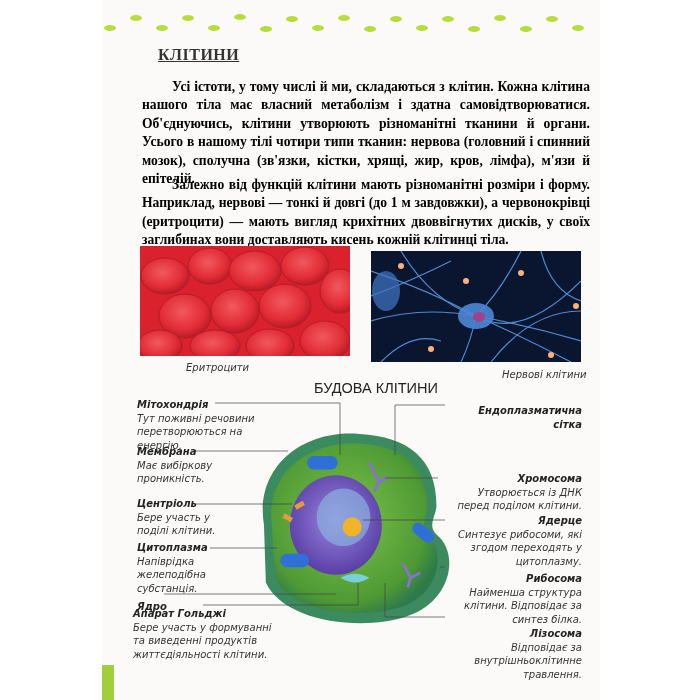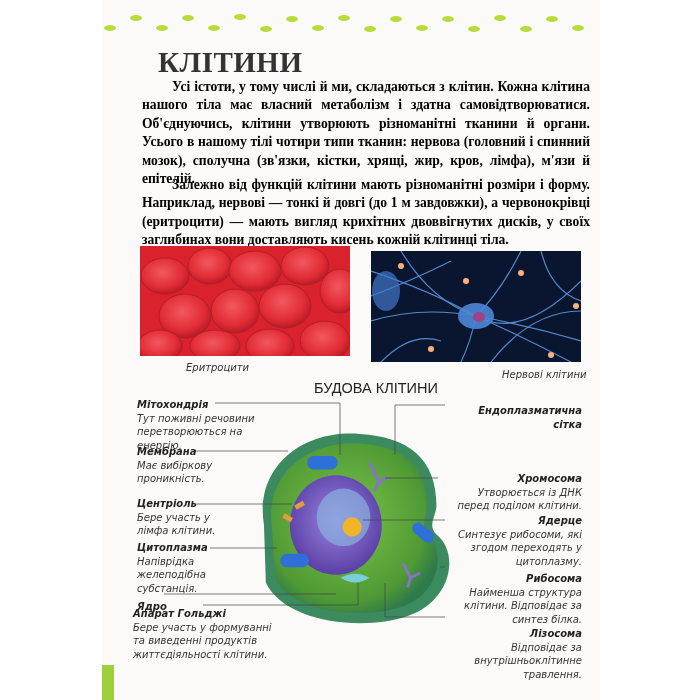--- a/index.html
+++ b/index.html
@@ -10,21 +10,21 @@
     color:#2a2a2a;
   }
   .page {
     position:absolute; left:102px; top:0; width:498px; height:700px;
     background:#fbfaf8;
   }
   .footprints { position:absolute; left:102px; top:6px; width:498px; height:28px; }
   .title {
     position:absolute; left:158px; top:46px;
     font-family:"Liberation Serif", serif; font-weight:bold;
-    font-size:29px; letter-spacing:0.5px; color:#333;
+    font-size:16px; letter-spacing:0.5px; color:#333;text-decoration:underline;
   }
   .para {
     position:absolute; left:142px; width:448px;
     font-family:"Liberation Serif", serif; font-weight:bold;
     font-size:13.6px; line-height:18.4px; color:#000000;
     text-align:justify; text-indent:30px;
   }
   .p1 { top:78px; }
   .p2 { top:176px; }
   .photo { position:absolute; overflow:hidden; }
@@ -188,21 +188,21 @@
 <div class="lbl left" style="left:137px; top:398px; width:160px;">
   <div class="name">Мітохондрія</div>
   <div class="desc" style="width:145px;">Тут поживні речовини перетворюються на енергію.</div>
 </div>
 <div class="lbl left" style="left:137px; top:445px; width:100px;">
   <div class="name">Мембрана</div>
   <div class="desc">Має вибіркову проникність.</div>
 </div>
 <div class="lbl left" style="left:137px; top:497px; width:90px;">
   <div class="name">Центріоль</div>
-  <div class="desc">Бере участь у лімфа клітини.</div>
+  <div class="desc">Бере участь у поділі клітини.</div>
 </div>
 <div class="lbl left" style="left:137px; top:541px; width:100px;">
   <div class="name">Цитоплазма</div>
   <div class="desc">Напіврідка желеподібна субстанція.</div>
 </div>
 <div class="lbl left" style="left:137px; top:600px; width:60px;">
   <div class="name">Ядро</div>
 </div>
 <div class="lbl left" style="left:133px; top:607px; width:140px;">
   <div class="name">Апарат Гольджі</div>

